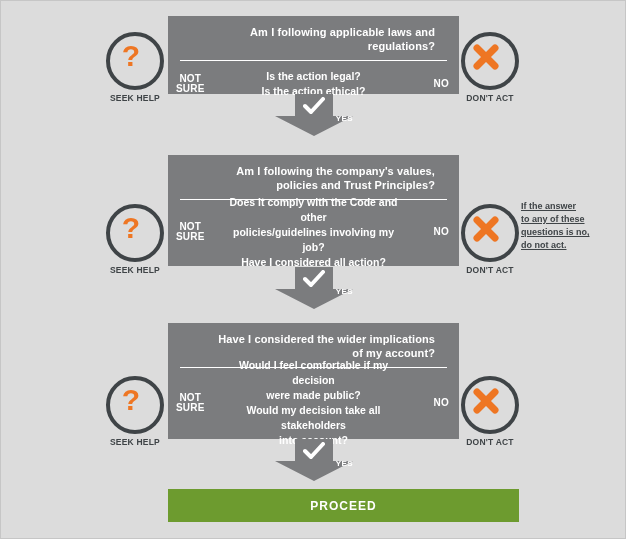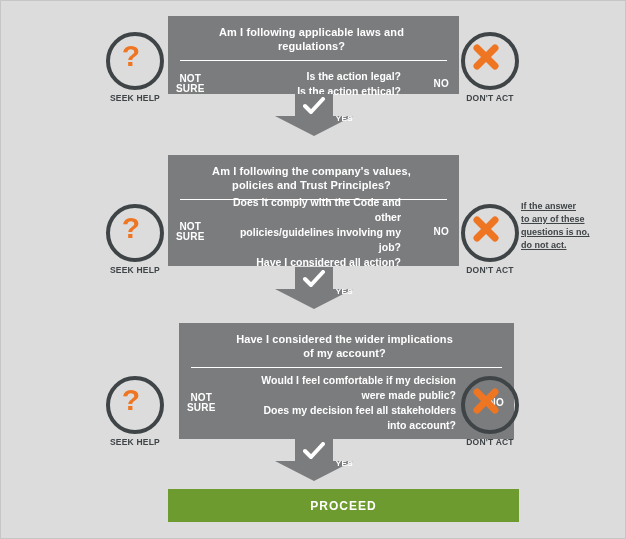--- a/index.html
+++ b/index.html
@@ -23,21 +23,21 @@
   }
 
   
   .dbox {
     position: absolute;
     background: #7b7c7e;
     box-sizing: border-box;
     color: #ffffff;
   }
   .dbox-header {
-    text-align: center;
+    text-align: right;
     font-weight: bold;
     font-size: 11px;
     line-height: 14px;
     letter-spacing: 0.1px;
     padding: 9px 24px 8px 20px;
     position: relative;
   }
   .dbox-rule {
     position: absolute;
     left: 12px;
@@ -57,21 +57,21 @@
     font-weight: bold;
     font-size: 10px;
     line-height: 10px;
     letter-spacing: 0.2px;
     color: #ffffff;
     text-align: center;
   }
   .side-label.left  { left: 8px; }
   .side-label.right { right: 10px; padding-left: 38px; }
   .dbox-questions {
-    text-align: right;
+    text-align: center;
     font-weight: bold;
     font-size: 10.5px;
     line-height: 15px;
     padding: 0 58px;
     width: 100%;
     box-sizing: border-box;
   }
   .q-line { display: block; }
 
   
@@ -267,35 +267,35 @@
 
   <div class="icon-group" style="left:91px; top:375px;">
     <span class="icon-circle">
       <svg width="42" height="42" viewBox="0 0 42 42">
         <text x="21" y="30" text-anchor="middle" font-family="Liberation Sans, sans-serif" font-size="30" font-weight="bold" fill="#ee7623">?</text>
       </svg>
     </span>
     <div class="icon-caption">SEEK HELP</div>
   </div>
 
-  <div class="dbox" style="left:178px; top:322px; width:335px; height:116px;">
+  <div class="dbox" style="left:167px; top:322px; width:291px; height:116px;">
     <div class="dbox-header">
       <span>Have I considered the wider implications</span><br>
       <span>of my account?</span>
       <span class="dbox-rule"></span>
     </div>
     <div class="dbox-body" style="height:69px;">
       <div class="side-label left">
         <span>NOT</span><br>
         <span>SURE</span>
       </div>
       <div class="dbox-questions">
         <span class="q-line">Would I feel comfortable if my decision</span>
         <span class="q-line">were made public?</span>
-        <span class="q-line">Does my decision feel all stakeholders</span>
+        <span class="q-line">Would my decision take all stakeholders</span>
         <span class="q-line">into account?</span>
       </div>
       <div class="side-label right">NO</div>
     </div>
   </div>
 
   <div class="icon-group" style="left:446px; top:375px;">
     <span class="icon-circle">
       <svg width="42" height="42" viewBox="0 0 42 42">
         <g stroke="#ee7623" stroke-width="7" stroke-linecap="round">

